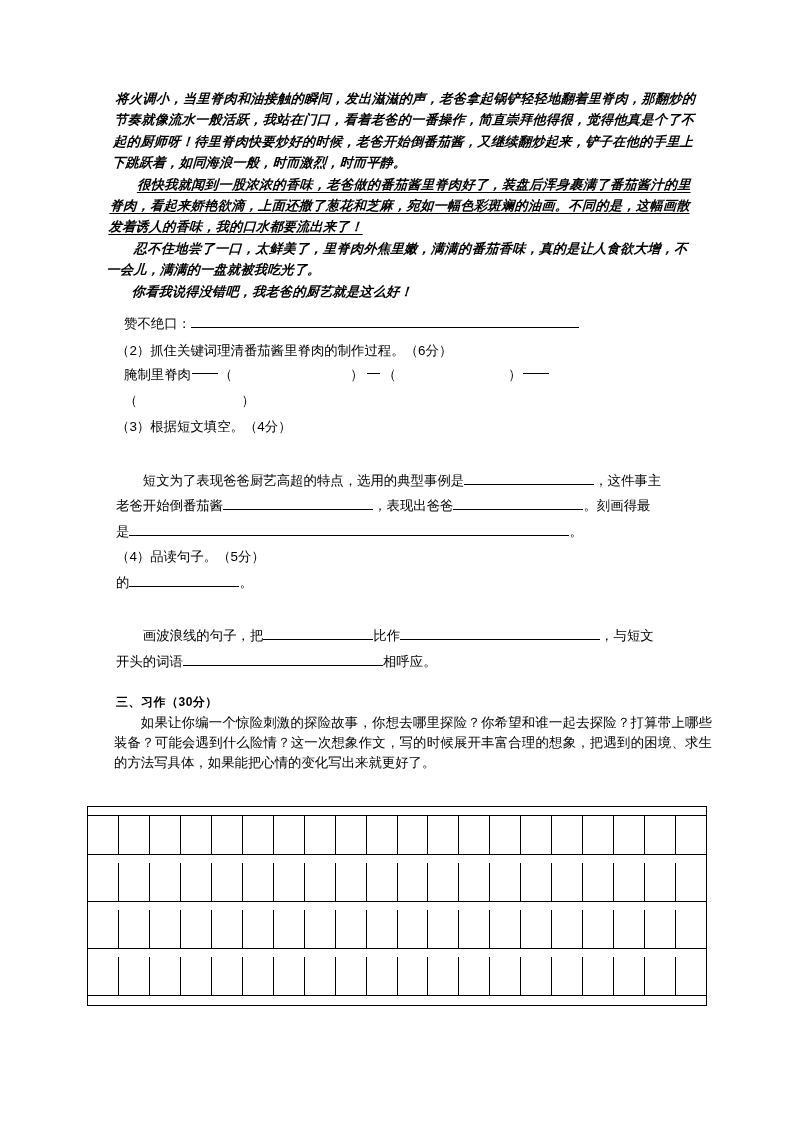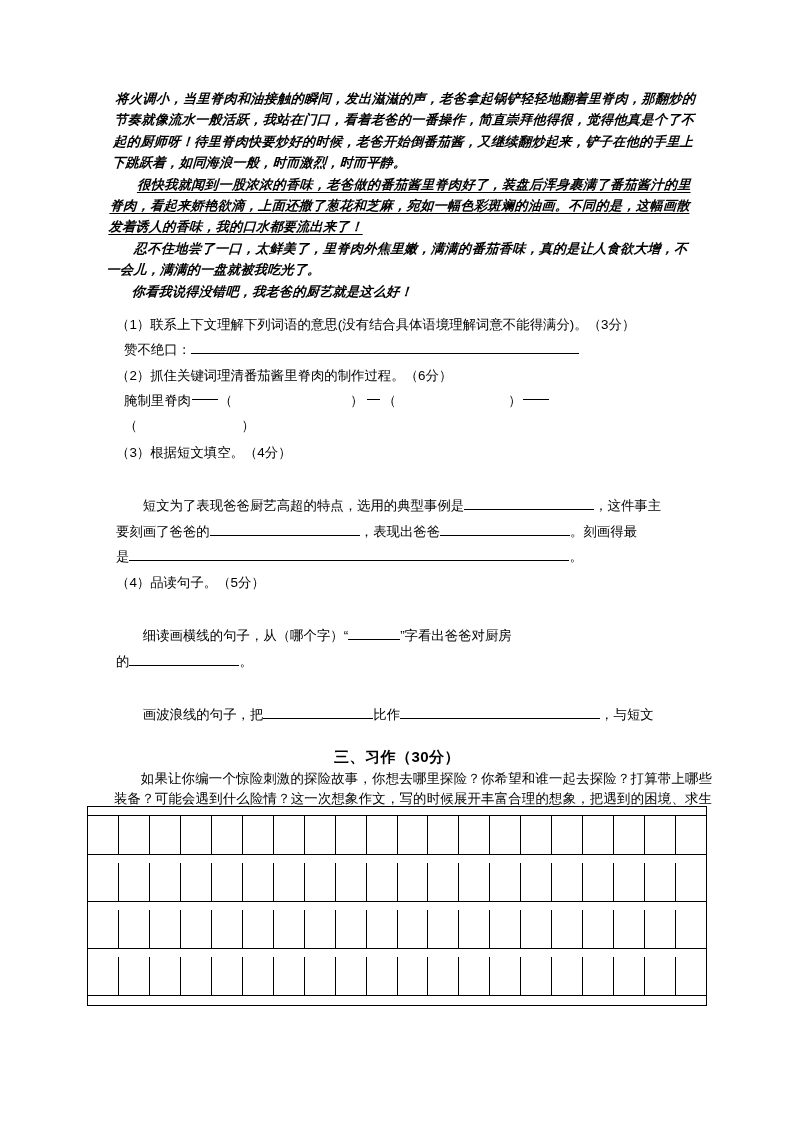--- a/index.html
+++ b/index.html
@@ -93,23 +93,22 @@
     vertical-align: 5px;
     margin: 0 3px;
   }
   .paren-gap { display: inline-block; width: 118px; }
   .paren-gap2 { display: inline-block; width: 112px; }
   .paren-gap3 { display: inline-block; width: 104px; }
 
   
   .comp-title {
     font-family: "Liberation Sans", "DejaVu Sans", sans-serif;
-    font-size: 15px;
+    font-size: 12px;
     font-weight: bold;
-    text-align: center;
     margin: 20px 0 0 0;
     padding-right: 28px;
     letter-spacing: 0.5px;
   }
   .comp-prompt {
     font-family: "Liberation Sans", "DejaVu Sans", sans-serif;
     font-size: 13.4px;
     line-height: 20px;
     width: 598px;
     margin: 2px 0 0 -2px;
@@ -153,36 +152,35 @@
 
   <div class="passage">
     <p>将火调小，当里脊肉和油接触的瞬间，发出滋滋的声，老爸拿起锅铲轻轻地翻着里脊肉，那翻炒的节奏就像流水一般活跃，我站在门口，看着老爸的一番操作，简直崇拜他得很，觉得他真是个了不起的厨师呀！待里脊肉快要炒好的时候，老爸开始倒番茄酱，又继续翻炒起来，铲子在他的手里上下跳跃着，如同海浪一般，时而激烈，时而平静。</p>
     <p class="indent"><span class="u-line">很快我就闻到一股浓浓的香味，老爸做的番茄酱里脊肉好了，装盘后浑身裹满了番茄酱汁的里脊肉，看起来娇艳欲滴，上面还撒了葱花和芝麻，宛如一幅色彩斑斓的油画。不同的是，这幅画散发着诱人的香味，我的口水都要流出来了！</span></p>
     <p class="indent">忍不住地尝了一口，太鲜美了，里脊肉外焦里嫩，满满的番茄香味，真的是让人食欲大增，不一会儿，满满的一盘就被我吃光了。</p>
     <p class="indent">你看我说得没错吧，我老爸的厨艺就是这么好！</p>
   </div>
 
   <div class="questions">
 
-    <p class="q-head">（1）联系上下文理解下列词语的意思(没有结合具体语境理解词意不能得满分)。（3分）</p>
     <p class="q-sub"><span>赞不绝口：</span><span class="blank bl-full"></span></p>
 
     <p class="q-head">（2）抓住关键词理清番茄酱里脊肉的制作过程。（6分）</p>
     <p class="q-sub"><span>腌制里脊肉</span><span class="dash-long"></span><span>（</span><span class="paren-gap"></span><span>）</span><span class="dash-short"></span><span>（</span><span class="paren-gap2"></span><span>）</span><span class="dash-long"></span></p>
     <p class="q-sub"><span>（</span><span class="paren-gap3"></span><span>）</span></p>
 
     <p class="q-head">（3）根据短文填空。（4分）</p>
     <p class="q-line indent"><span>短文为了表现爸爸厨艺高超的特点，选用的典型事例是</span><span class="blank bl-m"></span><span>，这件事主</span></p>
-    <p class="q-line"><span>要刻画了爸爸的</span><span class="blank bl-l"></span><span>，表现出爸爸</span><span class="blank bl-m"></span><span>。刻画得最</span></p>
+    <p class="q-line"><span>老爸开始倒番茄酱</span><span class="blank bl-l"></span><span>，表现出爸爸</span><span class="blank bl-m"></span><span>。刻画得最</span></p>
     <p class="q-line"><span>是</span><span class="blank bl-fill"></span><span>。</span></p>
 
     <p class="q-head">（4）品读句子。（5分）</p>
-    <p class="q-line indent"><span>细读画横线的句子，从（哪个字）“</span><span class="blank bl-xs"></span><span>”字看出爸爸对厨房</span></p>
     <p class="q-line"><span>的</span><span class="blank bl-s"></span><span>。</span></p>
     <p class="q-line indent"><span>画波浪线的句子，把</span><span class="blank bl-s"></span><span>比作</span><span class="blank bl-xl"></span><span>，与短文</span></p>
+    <p class="q-line"><span>开头的词语</span><span class="blank bl-xl"></span><span>相呼应。</span></p>
 
   </div>
 
   <div class="comp-title">三、习作（30分）</div>
   <div class="comp-prompt">如果让你编一个惊险刺激的探险故事，你想去哪里探险？你希望和谁一起去探险？打算带上哪些装备？可能会遇到什么险情？这一次想象作文，写的时候展开丰富合理的想象，把遇到的困境、求生的方法写具体，如果能把心情的变化写出来就更好了。</div>
 
 </div>
 
 <div class="grid-wrap" id="writing-grid">
     <div class="grid-spacer"></div>

